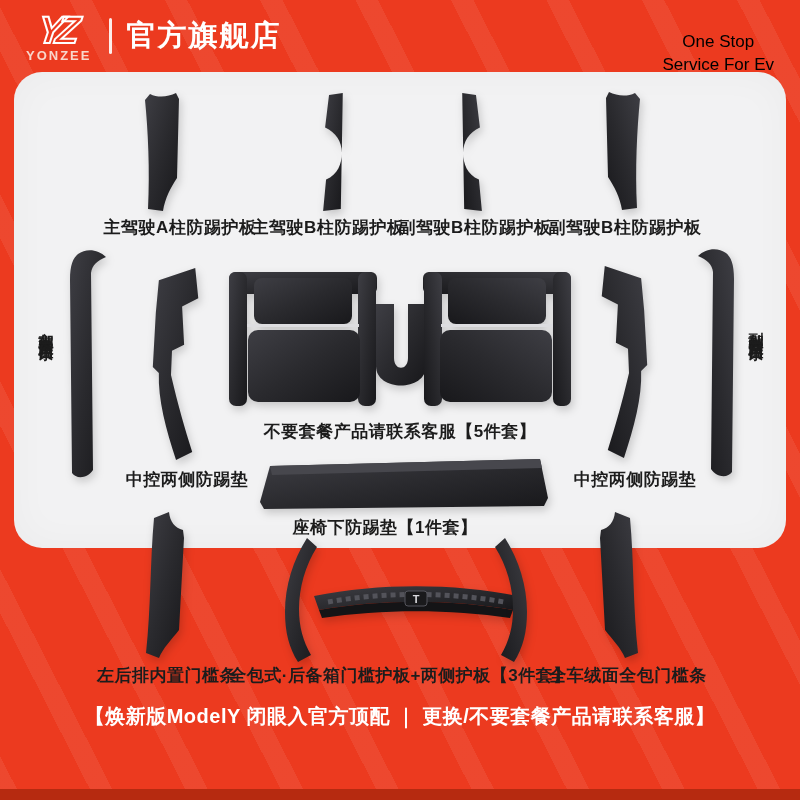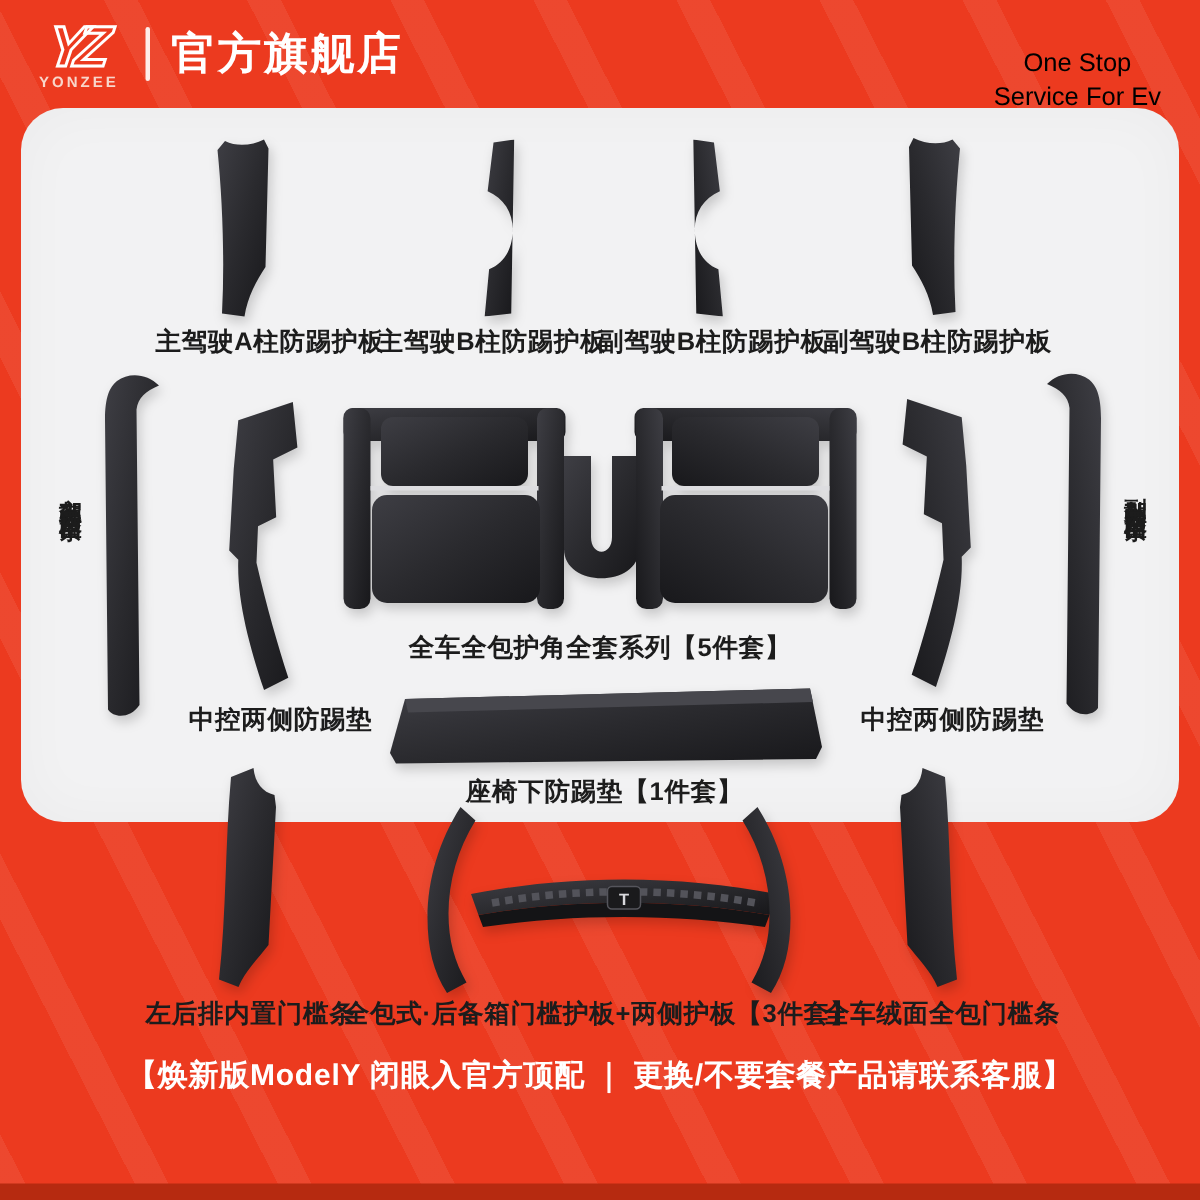--- a/index.html
+++ b/index.html
@@ -8,21 +8,21 @@
   .poster::before { content:""; position:absolute; inset:0;
     background:repeating-linear-gradient(63deg, rgba(255,255,255,0.07) 0 20px, rgba(255,255,255,0) 20px 85px);
     z-index:0; }
   .layer { position:absolute; inset:0; z-index:1; }
 
   
   .hdr { position:absolute; left:0; top:0; width:800px; height:72px; display:flex; align-items:center; padding:0 26px; }
   .logo { display:flex; flex-direction:column; align-items:center; margin-top:2px; }
   .logo-mark { font-style:italic; font-weight:900; font-size:38px; line-height:36px; color:transparent;
     -webkit-text-stroke:2px #ffffff; letter-spacing:-7px; transform:skewX(-8deg); padding-right:7px; }
-  .logo-sub { font-size:10px; color:#F8D6CB; letter-spacing:2px; font-weight:700;text-align:center; }
+  .logo-sub { font-size:13px; color:#F8D6CB; letter-spacing:2px; font-weight:700;text-align:center; }
   .hdr-div { width:3px; height:36px; background:rgba(255,255,255,0.9); border-radius:2px; margin:0 14px 0 18px; }
   .store-name { color:#fff; font-size:29px; font-weight:800; letter-spacing:2px; }
   .tagline { margin-left:auto; text-align:center; color:#000000; font-size:17px; line-height:1.35; font-weight:400;margin-top:35px; }
 
   
   .card { position:absolute; left:14px; top:72px; width:772px; height:476px; background:#F2F2F3;
     border-radius:28px; box-shadow:inset 0 0 40px rgba(0,0,0,0.03); }
   .fig { position:absolute; }
   .fig svg { width:100%; height:100%; display:block; filter:drop-shadow(2px 4px 4px rgba(0,0,0,0.18)); }
   .lbl { position:absolute; transform:translateX(-50%); white-space:nowrap; color:#1C1C1C;
@@ -141,29 +141,29 @@
           <g fill="url(#gdk)" transform="translate(346,0) scale(-1,1)">
             <rect x="2" y="6" width="148" height="22" rx="6"></rect>
             <rect x="2" y="6" width="18" height="134" rx="7"></rect>
             <rect x="131" y="6" width="18" height="134" rx="7"></rect>
             <rect x="27" y="12" width="98" height="46" rx="8"></rect>
             <rect x="21" y="64" width="112" height="72" rx="10"></rect>
           </g>
           <rect x="214" y="58" width="112" height="3" fill="#dddde0"></rect>
         </svg>
       </div>
-      <div class="lbl" style="left:386px; top:348px;">全车全包护角全套系列【5件套】</div>
+      <div class="lbl" style="left:386px; top:348px;">不要套餐产品请联系客服【5件套】</div>
 
       <div class="fig" style="left:244px; top:384px; width:292px; height:56px;">
         <svg viewBox="0 0 292 56">
           <path d="M12 10 L282 3 L290 42 L286 50 L6 53 L2 46 Z" fill="url(#gdk)"></path>
           <path d="M12 10 L282 3 L284 12 L14 19 Z" fill="#47474d"></path>
         </svg>
       </div>
-      <div class="lbl" style="left:389px; top:444px;">座椅下防踢垫【1件套】</div>
+      <div class="lbl" style="left:371px; top:444px;">座椅下防踢垫【1件套】</div>
 
       <div class="fig" style="left:124px; top:440px; width:62px; height:148px;">
         <svg viewBox="0 0 62 148">
             <path d="M16 6 L31 0 C32 10 37 16 45 18 L46 26 L41 118 C34 127 25 136 21 146 L8 141 C13 96 12 50 16 6 Z" fill="url(#gdk)"></path>
           </svg>
       </div>
       <div class="fig" style="left:570px; top:440px; width:62px; height:148px;">
         <svg viewBox="0 0 62 148">
             <g transform="translate(62,0) scale(-1,1)">
               <path d="M16 6 L31 0 C32 10 37 16 45 18 L46 26 L41 118 C34 127 25 136 21 146 L8 141 C13 96 12 50 16 6 Z" fill="url(#gdk)"></path>

